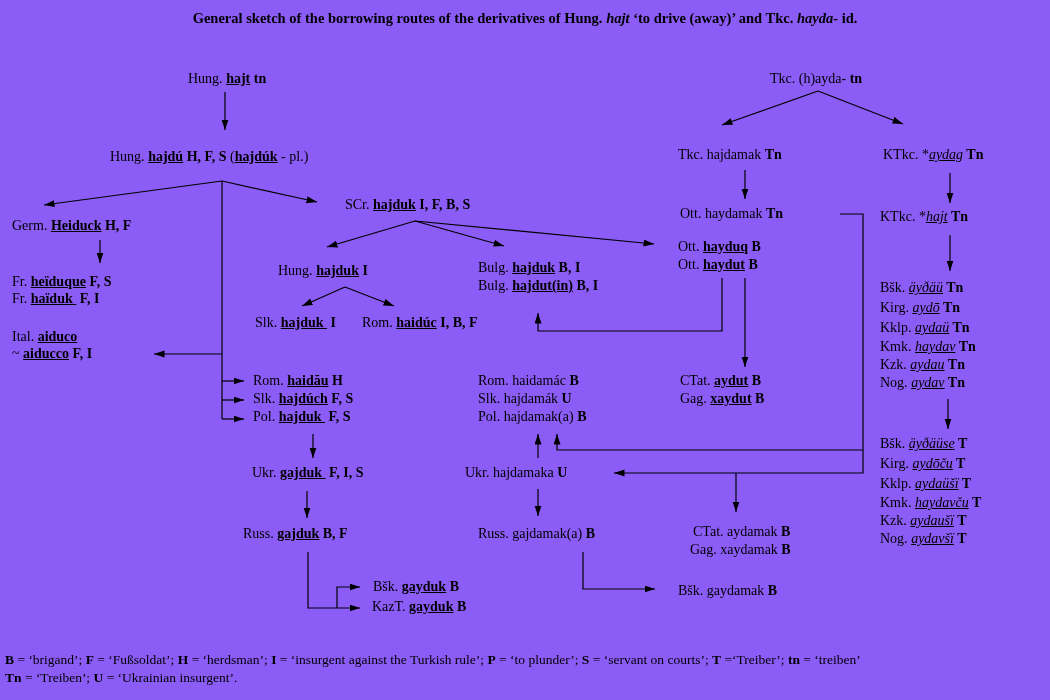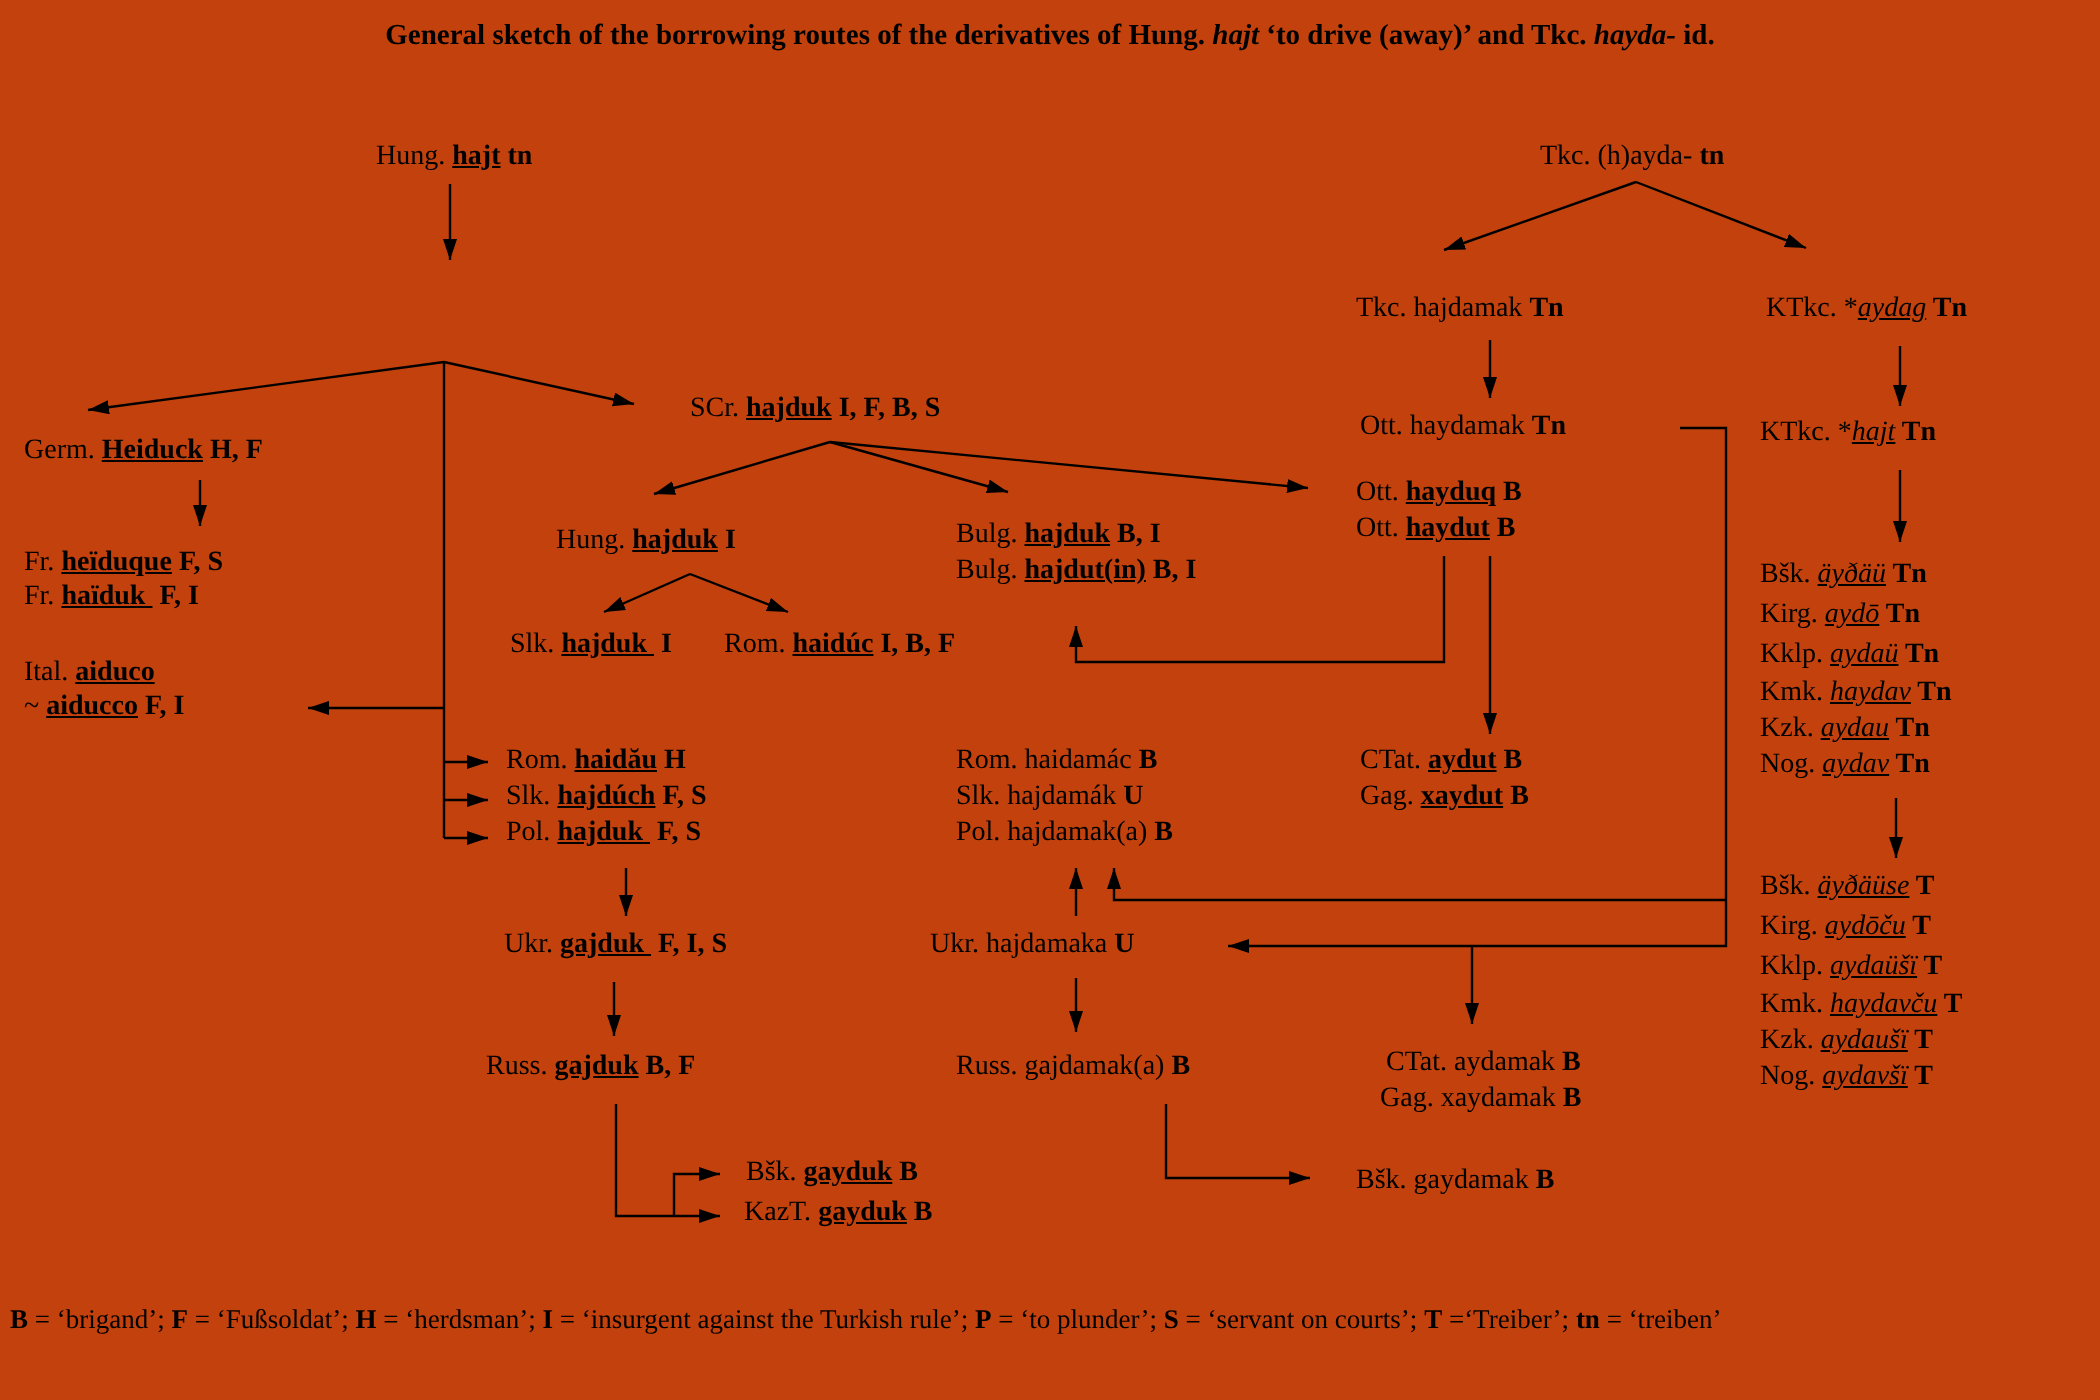--- a/index.html
+++ b/index.html
@@ -1,16 +1,16 @@
 <!DOCTYPE html>
 <html><head>
 <meta charset="utf-8">
 <style>
   html,body{margin:0;padding:0;background:#ffffff;}
-  .stage{position:relative;width:1050px;height:700px;background:#c2410c;overflow:hidden;
+  .stage{position:relative;width:1050px;height:700px;background:#8b5cf6;overflow:hidden;
          font-family:"Liberation Serif","DejaVu Serif",serif;color:#000;}
   .arrows{position:absolute;left:0;top:0;width:1050px;height:700px;}
   .title{position:absolute;left:0;top:10px;width:1050px;text-align:center;
          font-size:14.5px;font-weight:bold;white-space:pre;}
   .node{position:absolute;font-size:14px;line-height:16px;white-space:pre;}
   .legend{position:absolute;font-size:13.5px;line-height:18px;white-space:pre;}
   .s-p{}
   .s-b{font-weight:bold;}
   .s-bu{font-weight:bold;text-decoration:underline;}
   .s-iu{font-style:italic;text-decoration:underline;}
@@ -59,22 +59,24 @@
       <path d="M307,491 V518" marker-end="url(#ah)"></path>
       <path d="M308,552 V608 H360" marker-end="url(#ah)"></path>
       <path d="M337,608 V587 H360" marker-end="url(#ah)"></path>
       <path d="M583,552 V589 H655" marker-end="url(#ah)"></path>
     </g>
   </svg>
 
   <div class="title"><span class="s-p">General sketch of the borrowing routes of the derivatives of Hung. </span><span class="s-i">hajt</span><span class="s-p"> ‘to drive (away)’ and Tkc. </span><span class="s-i">hayda-</span><span class="s-p"> id.</span></div>
 
   <div class="legend" style="left:5px;top:651px;"><span class="s-b">B</span><span class="s-p"> = ‘brigand’; </span><span class="s-b">F</span><span class="s-p"> = ‘Fußsoldat’; </span><span class="s-b">H</span><span class="s-p"> = ‘herdsman’; </span><span class="s-b">I</span><span class="s-p"> = ‘insurgent against the Turkish rule’; </span><span class="s-b">P</span><span class="s-p"> = ‘to plunder’; </span><span class="s-b">S</span><span class="s-p"> = ‘servant on courts’; </span><span class="s-b">T</span><span class="s-p"> =‘Treiber’; </span><span class="s-b">tn</span><span class="s-p"> = ‘treiben’</span></div>
+  <div class="legend" style="left:5px;top:669px;"><span class="s-b">Tn</span><span class="s-p"> = ‘Treiben’; </span><span class="s-b">U</span><span class="s-p"> = ‘Ukrainian insurgent’.</span></div>
 
 <div class="node" style="left: 188px; top: 71px;"><span class="s-p">Hung. </span><span class="s-bu">hajt</span><span class="s-b"> tn</span></div>
+    <div class="node" style="left: 110px; top: 149px;"><span class="s-p">Hung. </span><span class="s-bu">hajdú</span><span class="s-b"> H, F, S</span><span class="s-p"> (</span><span class="s-bu">hajdúk</span><span class="s-p"> - pl.)</span></div>
     <div class="node" style="left: 12px; top: 218px;"><span class="s-p">Germ. </span><span class="s-bu">Heiduck</span><span class="s-b"> H, F</span></div>
     <div class="node" style="left: 12px; top: 274px;"><span class="s-p">Fr. </span><span class="s-bu">heïduque</span><span class="s-b"> F, S</span></div>
     <div class="node" style="left: 12px; top: 291px;"><span class="s-p">Fr. </span><span class="s-bu">haïduk </span><span class="s-b"> F, I</span></div>
     <div class="node" style="left: 12px; top: 329px;"><span class="s-p">Ital. </span><span class="s-bu">aiduco</span></div>
     <div class="node" style="left: 12px; top: 346px;"><span class="s-p">~ </span><span class="s-bu">aiducco</span><span class="s-b"> F, I</span></div>
     <div class="node" style="left: 345px; top: 197px;"><span class="s-p">SCr. </span><span class="s-bu">hajduk</span><span class="s-b"> I, F, B, S</span></div>
     <div class="node" style="left: 278px; top: 263px;"><span class="s-p">Hung. </span><span class="s-bu">hajduk</span><span class="s-b"> I</span></div>
     <div class="node" style="left: 255px; top: 315px;"><span class="s-p">Slk. </span><span class="s-bu">hajduk </span><span class="s-b"> I</span></div>
     <div class="node" style="left: 362px; top: 315px;"><span class="s-p">Rom. </span><span class="s-bu">haidúc</span><span class="s-b"> I, B, F</span></div>
     <div class="node" style="left: 478px; top: 260px;"><span class="s-p">Bulg. </span><span class="s-bu">hajduk</span><span class="s-b"> B, I</span></div>

